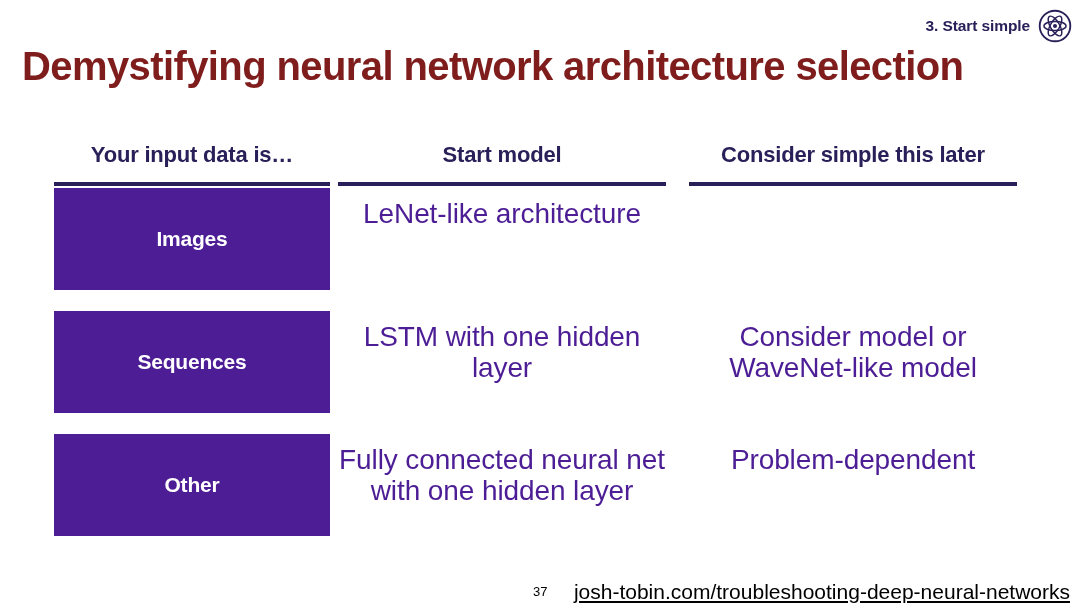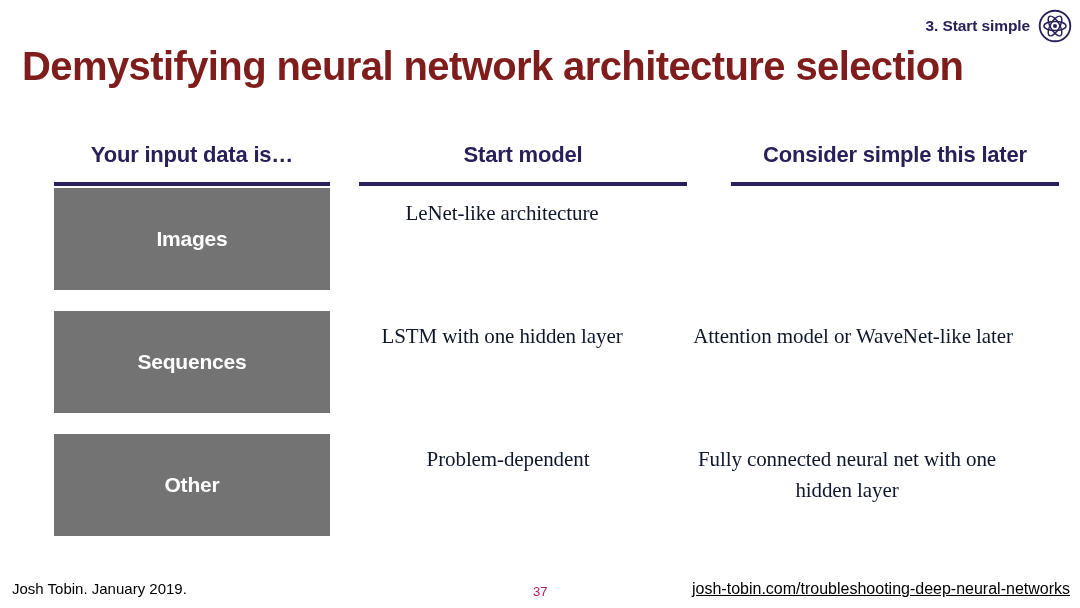--- a/index.html
+++ b/index.html
@@ -56,21 +56,20 @@
   .table {
     position: absolute;
     top: 140px;
     left: 0;
     width: 1080px;
   }
 
   .header-row {
     display: flex;
     width: 1080px;
-    gap: 21px;
   }
   .col-1 { width: 330px; padding-left: 54px; }
   .col-2 { width: 345px; }
   .col-3 { width: 345px; }
 
   .col-head {
     position: relative;
     height: 48px;
   }
   .col-head-text {
@@ -101,38 +100,37 @@
     width: 1080px;
     height: 123px;
   }
   .cell-label-wrap {
     width: 330px;
     padding-left: 54px;
   }
   .cell-label {
     width: 276px;
     height: 102px;
-    background: #737373;
+    background: #4c1d95;
     color: #ffffff;
     display: flex;
     align-items: center;
     justify-content: center;
     font-size: 21px;
     font-weight: bold;
     letter-spacing: -0.2px;
   }
   .cell-text {
     width: 345px;
-    font-size: 21px;
-    color: #0f172a;
+    font-size: 28px;
+    color: #4c1d95;
     text-align: center;
     line-height: 31px;
     padding-top: 10px;
     letter-spacing: -0.1px;
-    font-family: Liberation Serif, serif;
   }
   .cell-text.c2 { padding-left: 8px; padding-right: 9px; }
   .cell-text.c3 { padding-left: 14px; padding-right: 3px; }
 
   
   .footer {
     position: absolute;
     bottom: 0;
     left: 0;
     width: 1080px;
@@ -144,27 +142,27 @@
     top: 6px;
     font-size: 15px;
     color: #000000;
     white-space: nowrap;
   }
   .footer-page {
     position: absolute;
     left: 533px;
     top: 10px;
     font-size: 13px;
-    color: #be185d;
+    color: #000000;
   }
   .footer-link {
     position: absolute;
     right: 10px;
     top: 6px;
-    font-size: 16px;
+    font-size: 21px;
     color: #000000;
     text-decoration: underline;
     white-space: nowrap;
   }
 </style>
 </head>
 <body>
 
 <div class="section-marker">
   <span class="section-marker-label">3. Start simple</span>
@@ -203,30 +201,29 @@
       <div class="cell-label">Images</div>
     </div>
     <div class="cell-text c2">LeNet-like architecture</div>
   </div>
 
   <div class="body-row">
     <div class="cell-label-wrap">
       <div class="cell-label">Sequences</div>
     </div>
     <div class="cell-text c2">LSTM with one hidden layer</div>
-    <div class="cell-text c3">Attention model or WaveNet-like later</div>
+    <div class="cell-text c3">Consider model or WaveNet-like model</div>
   </div>
 
   <div class="body-row">
     <div class="cell-label-wrap">
       <div class="cell-label">Other</div>
     </div>
+    <div class="cell-text c2">Fully connected neural net with one hidden layer</div>
     <div class="cell-text c3">Problem-dependent</div>
-    <div class="cell-text c2">Fully connected neural net with one hidden layer</div>
   </div>
 
 </div>
 
 <div class="footer">
-  <span class="footer-credit">Josh Tobin. January 2019.</span>
   <span class="footer-page">37</span>
   <a class="footer-link" href="#">josh-tobin.com/troubleshooting-deep-neural-networks</a>
 </div>
 
 </body></html>

